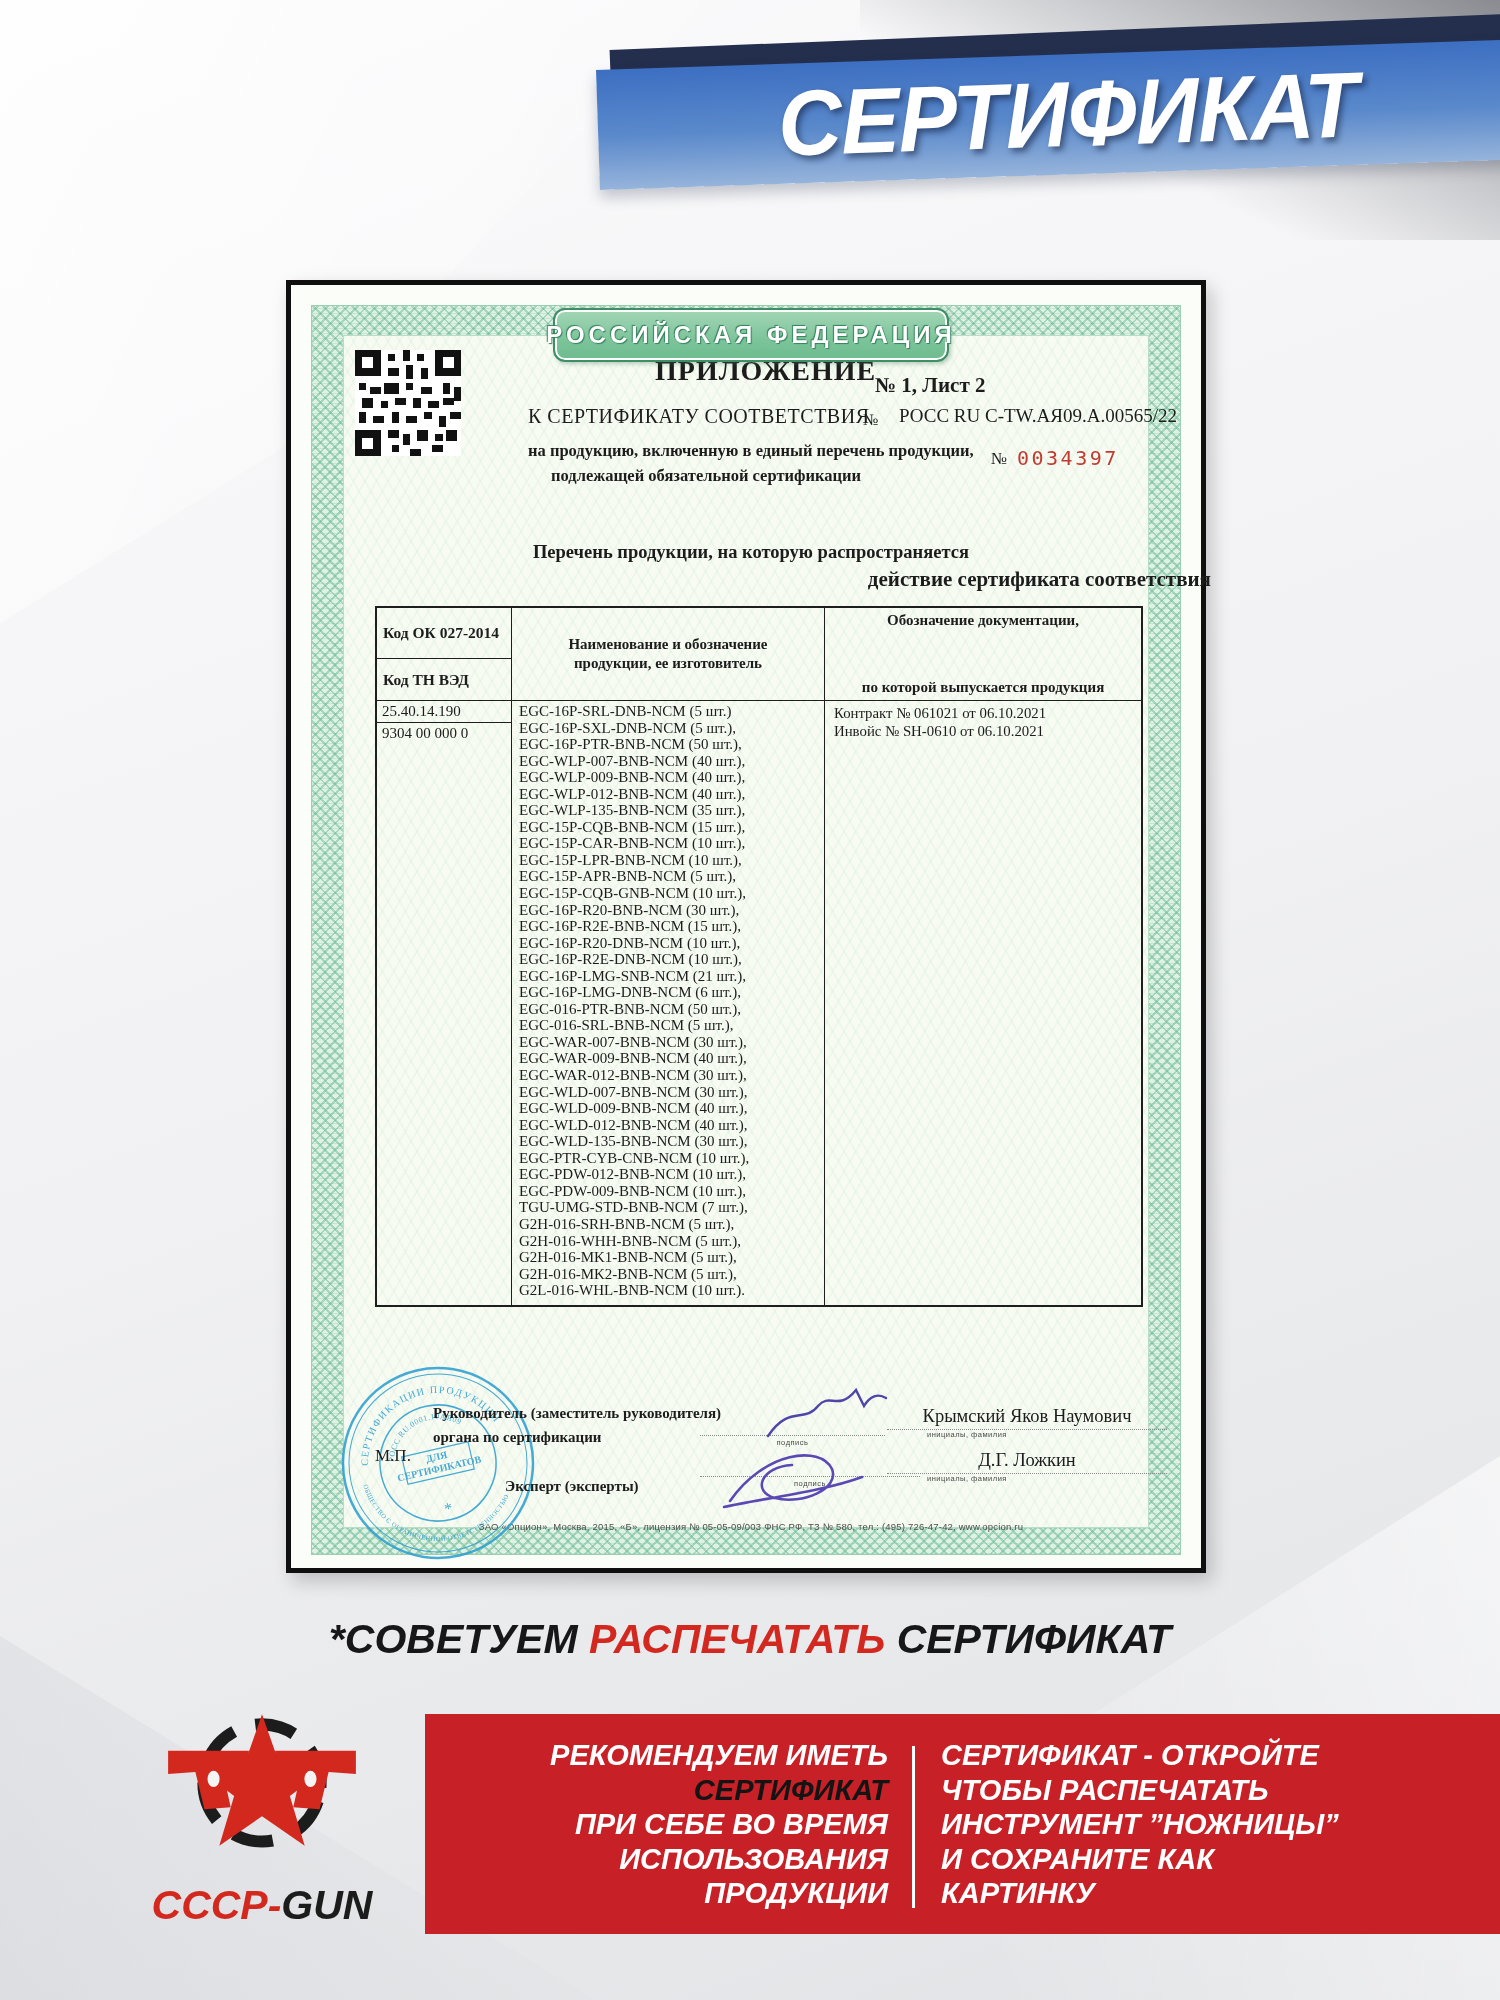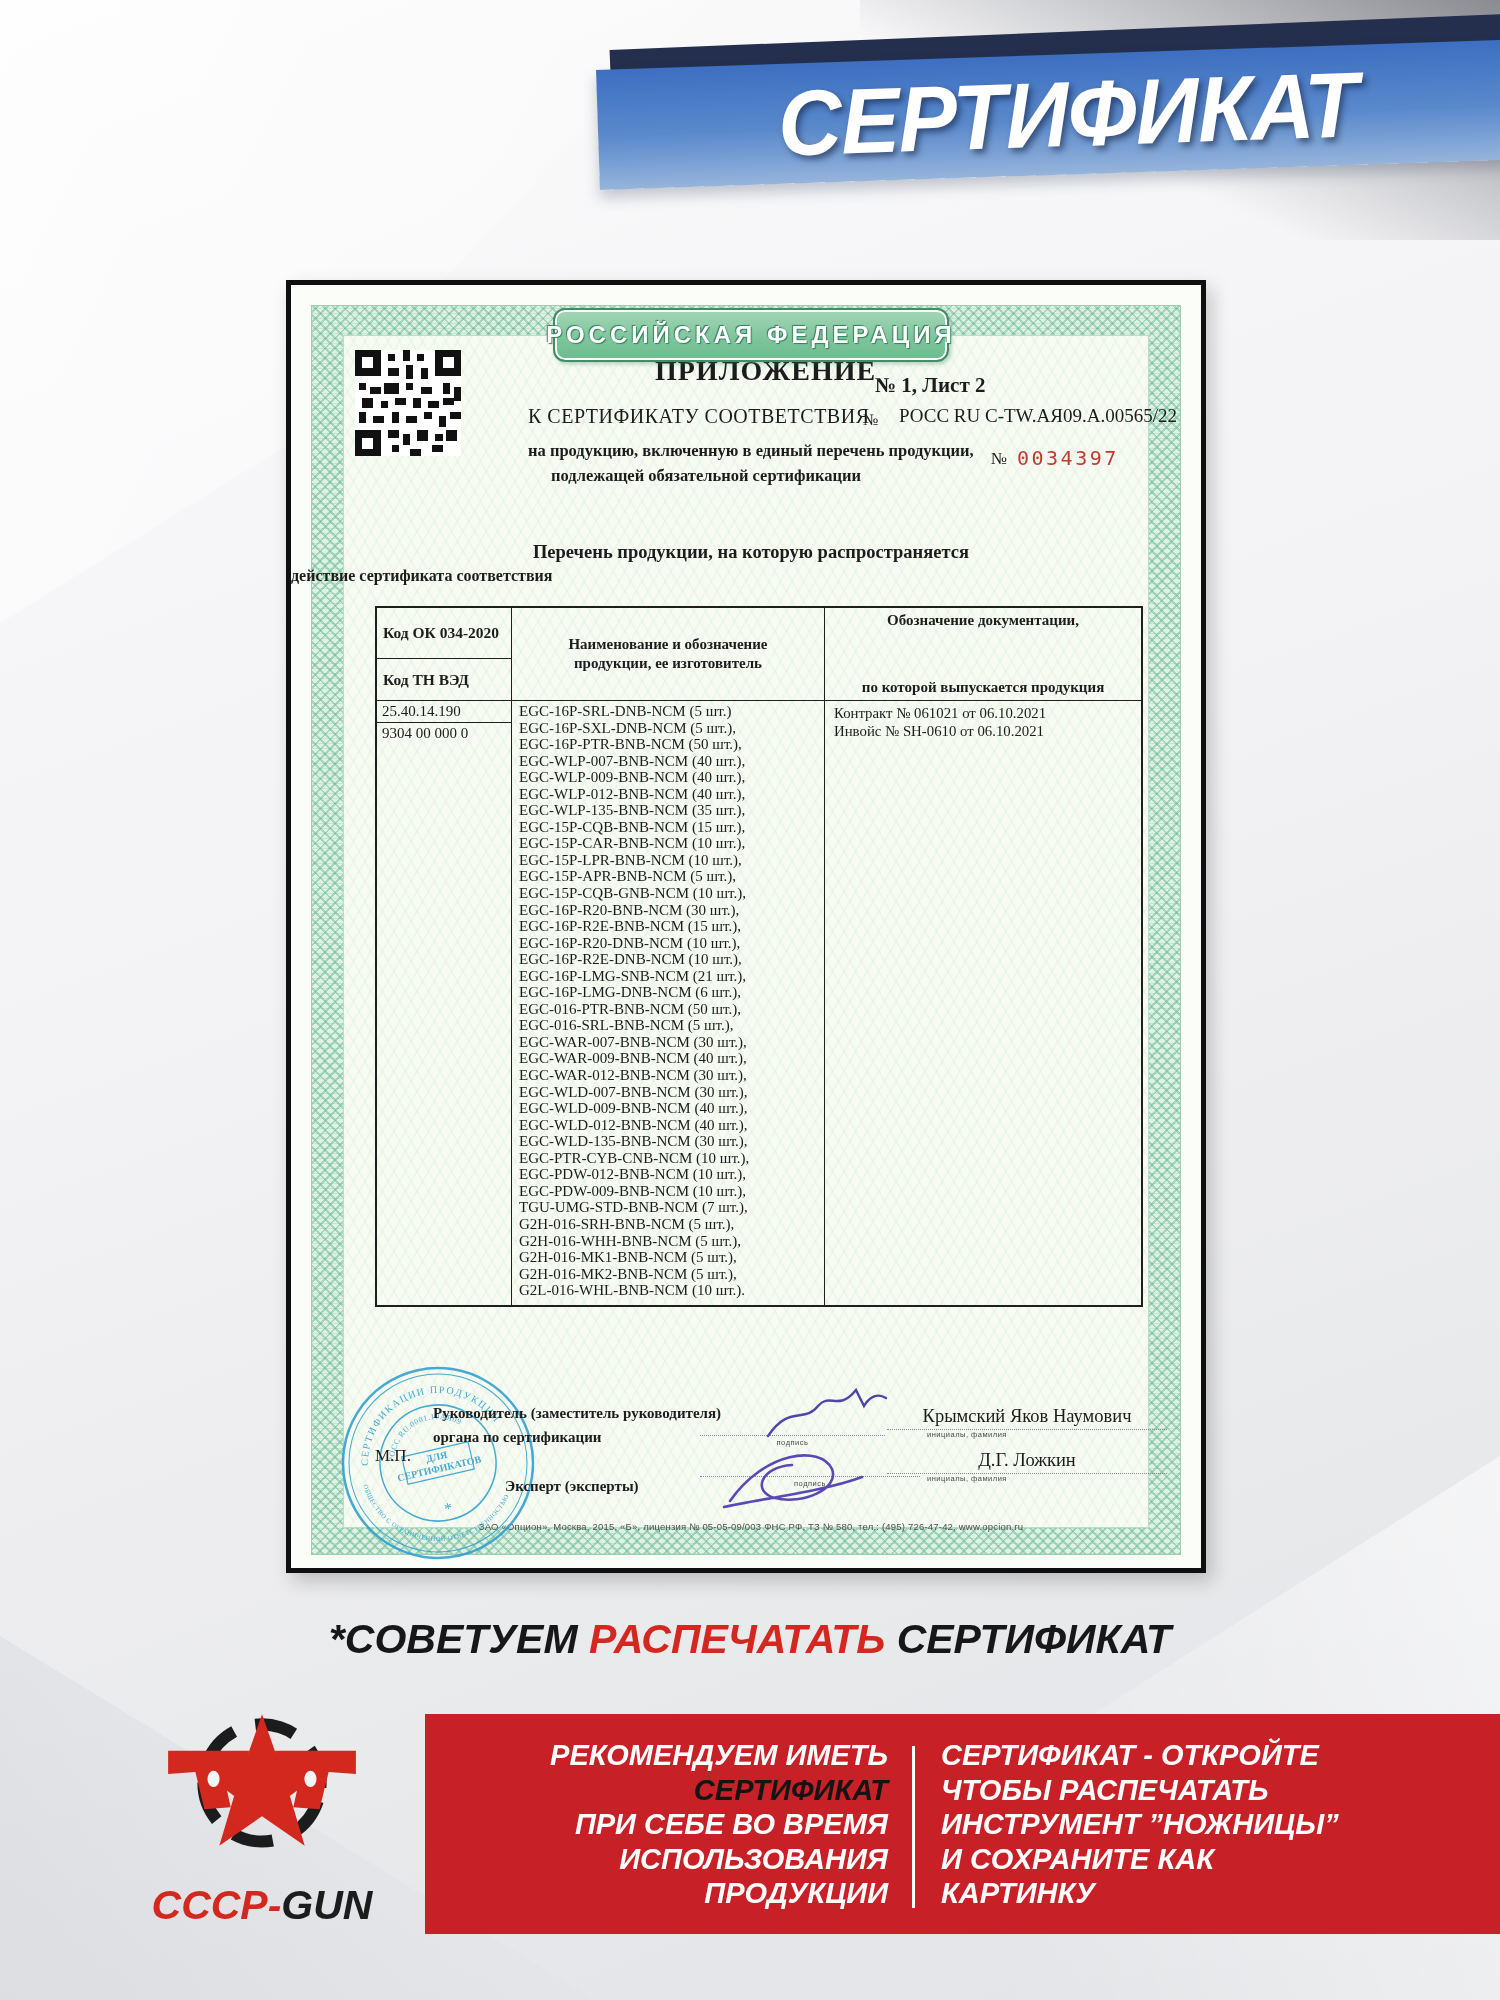--- a/index.html
+++ b/index.html
@@ -64,21 +64,21 @@
   .doc-subnum{position:absolute;left:584px;top:88px;font-size:21px;font-weight:bold;}
   .cert-line-label{position:absolute;left:237px;top:120px;font-size:20px;letter-spacing:.5px;}
   .cert-line-no{position:absolute;left:572px;top:126px;font-size:16px;}
   .cert-line-number{position:absolute;left:608px;top:120px;font-size:19px;}
   .applies1{position:absolute;left:237px;top:156px;font-size:16.5px;font-weight:bold;}
   .applies2{position:absolute;left:200px;top:181px;width:430px;text-align:center;font-size:16.5px;font-weight:bold;}
   .blank-no{position:absolute;left:700px;top:164px;font-size:17px;}
   .blank-num{position:absolute;left:726px;top:161px;font-size:20px;color:#c23b30;
     font-family:"DejaVu Sans Mono",monospace;letter-spacing:2.5px;}
   .list-title1{position:absolute;left:0;top:257px;width:920px;text-align:center;font-size:18.5px;font-weight:bold;}
-  .list-title2{position:absolute;left:0;top:282px;width:920px;text-align:left;font-size:16px;font-weight:bold;}
+  .list-title2{position:absolute;left:0;top:282px;width:920px;text-align:right;font-size:21px;font-weight:bold;}
 
   
   .cert-table{position:absolute;left:84px;top:321px;width:768px;height:701px;
     border:2px solid #1e1e1e;display:grid;grid-template-columns:135px 313px 1fr;
     grid-template-rows:93px 1fr;z-index:2;}
   .cell{border-right:1.5px solid #1e1e1e;border-bottom:1.5px solid #1e1e1e;overflow:hidden;}
   .cell.last-col{border-right:none;gap:48px;}
   .cell.body{border-bottom:none;}
   .th-code{display:flex;flex-direction:column;}
   .th-code .half1{height:51px;border-bottom:1.5px solid #1e1e1e;display:flex;align-items:center;padding-left:6px;
@@ -218,21 +218,21 @@
     <div class="cert-line-number">РОСС RU С-TW.АЯ09.А.00565/22</div>
     <div class="applies1">на продукцию, включенную в единый перечень продукции,</div>
     <div class="applies2">подлежащей обязательной сертификации</div>
     <div class="blank-no">№</div>
     <div class="blank-num">0034397</div>
     <div class="list-title1">Перечень продукции, на которую распространяется</div>
     <div class="list-title2">действие сертификата соответствия</div>
 
     <div class="cert-table">
       <div class="cell th-code">
-        <div class="half1">Код ОК 034-2020</div>
+        <div class="half1">Код ОК 027-2014</div>
         <div class="half2">Код ТН ВЭД</div>
       </div>
       <div class="cell th-center" data-list="certificate.table.col_product_lines">
           <div>Наименование и обозначение</div>
           <div>продукции, ее изготовитель</div>
         </div>
       <div class="cell th-center last-col" data-list="certificate.table.col_docs_lines">
           <div>Обозначение документации,</div>
           <div>по которой выпускается продукция</div>
         </div>

